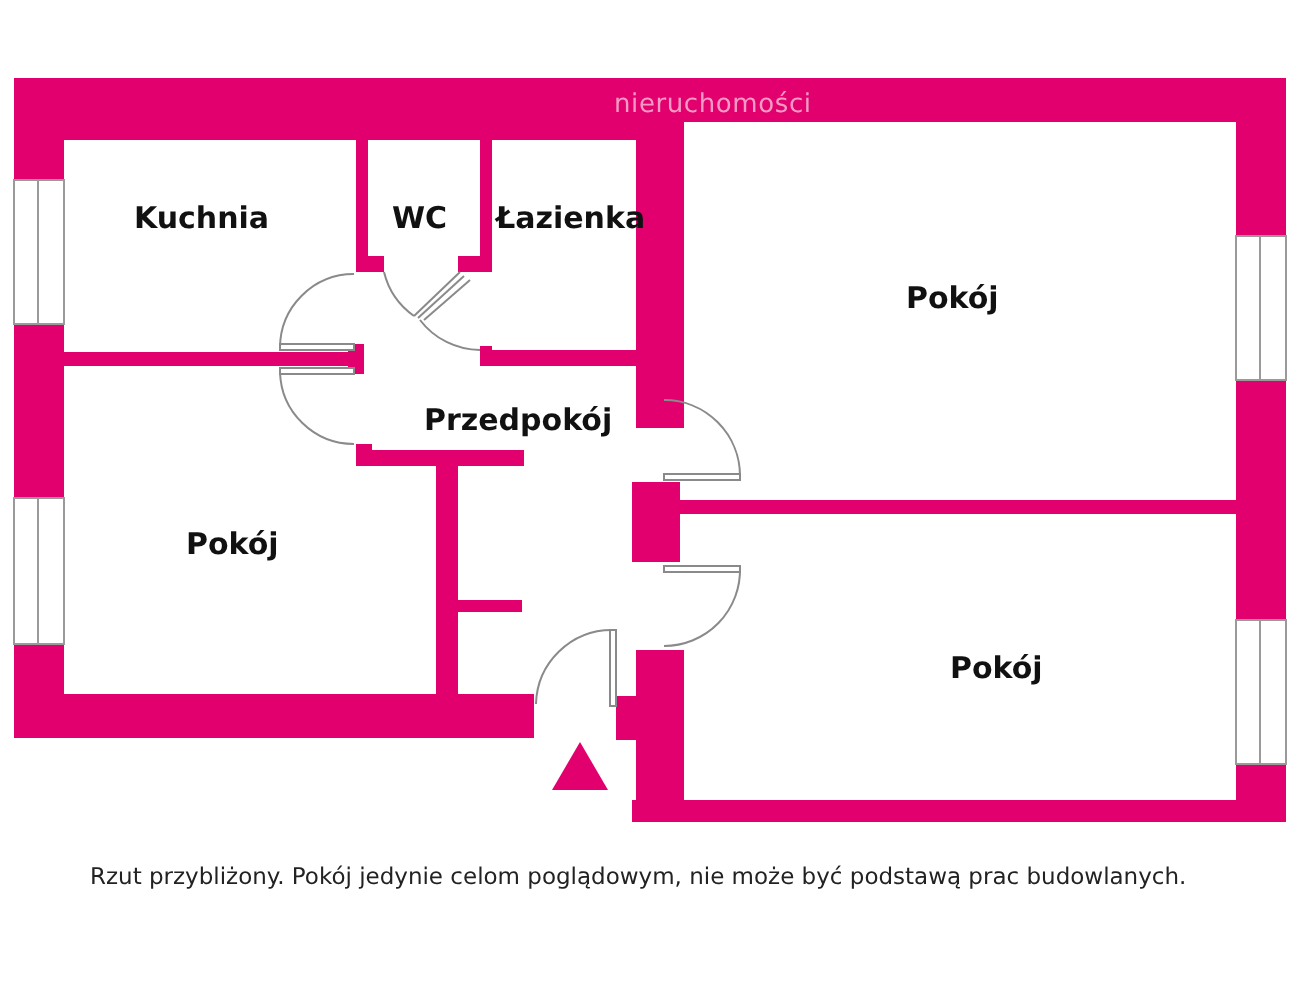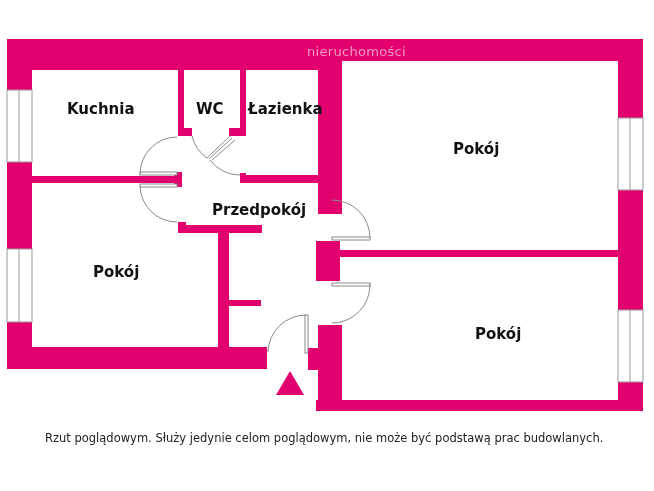--- a/index.html
+++ b/index.html
@@ -99,13 +99,13 @@
   <text class="room-label" x="196" y="114">WC</text>
   <text class="room-label" x="248" y="114">Łazienka</text>
   <text class="room-label" x="453" y="154">Pokój</text>
   <text class="room-label" x="212" y="215">Przedpokój</text>
   <text class="room-label" x="93" y="277">Pokój</text>
   <text class="room-label" x="475" y="339">Pokój</text>
 
   <polygon class="entrance" points="290,371 276,395 304,395"></polygon>
 </svg>
 
-<div class="disclaimer">Rzut poglądowym. Służy jedynie celom poglądowym, nie może być podstawą prac budowlanych.</div>
+<div class="disclaimer">Rzut przybliżony. Pokój jedynie celom poglądowym, nie może być podstawą prac budowlanych.</div>
 
 </body></html>

